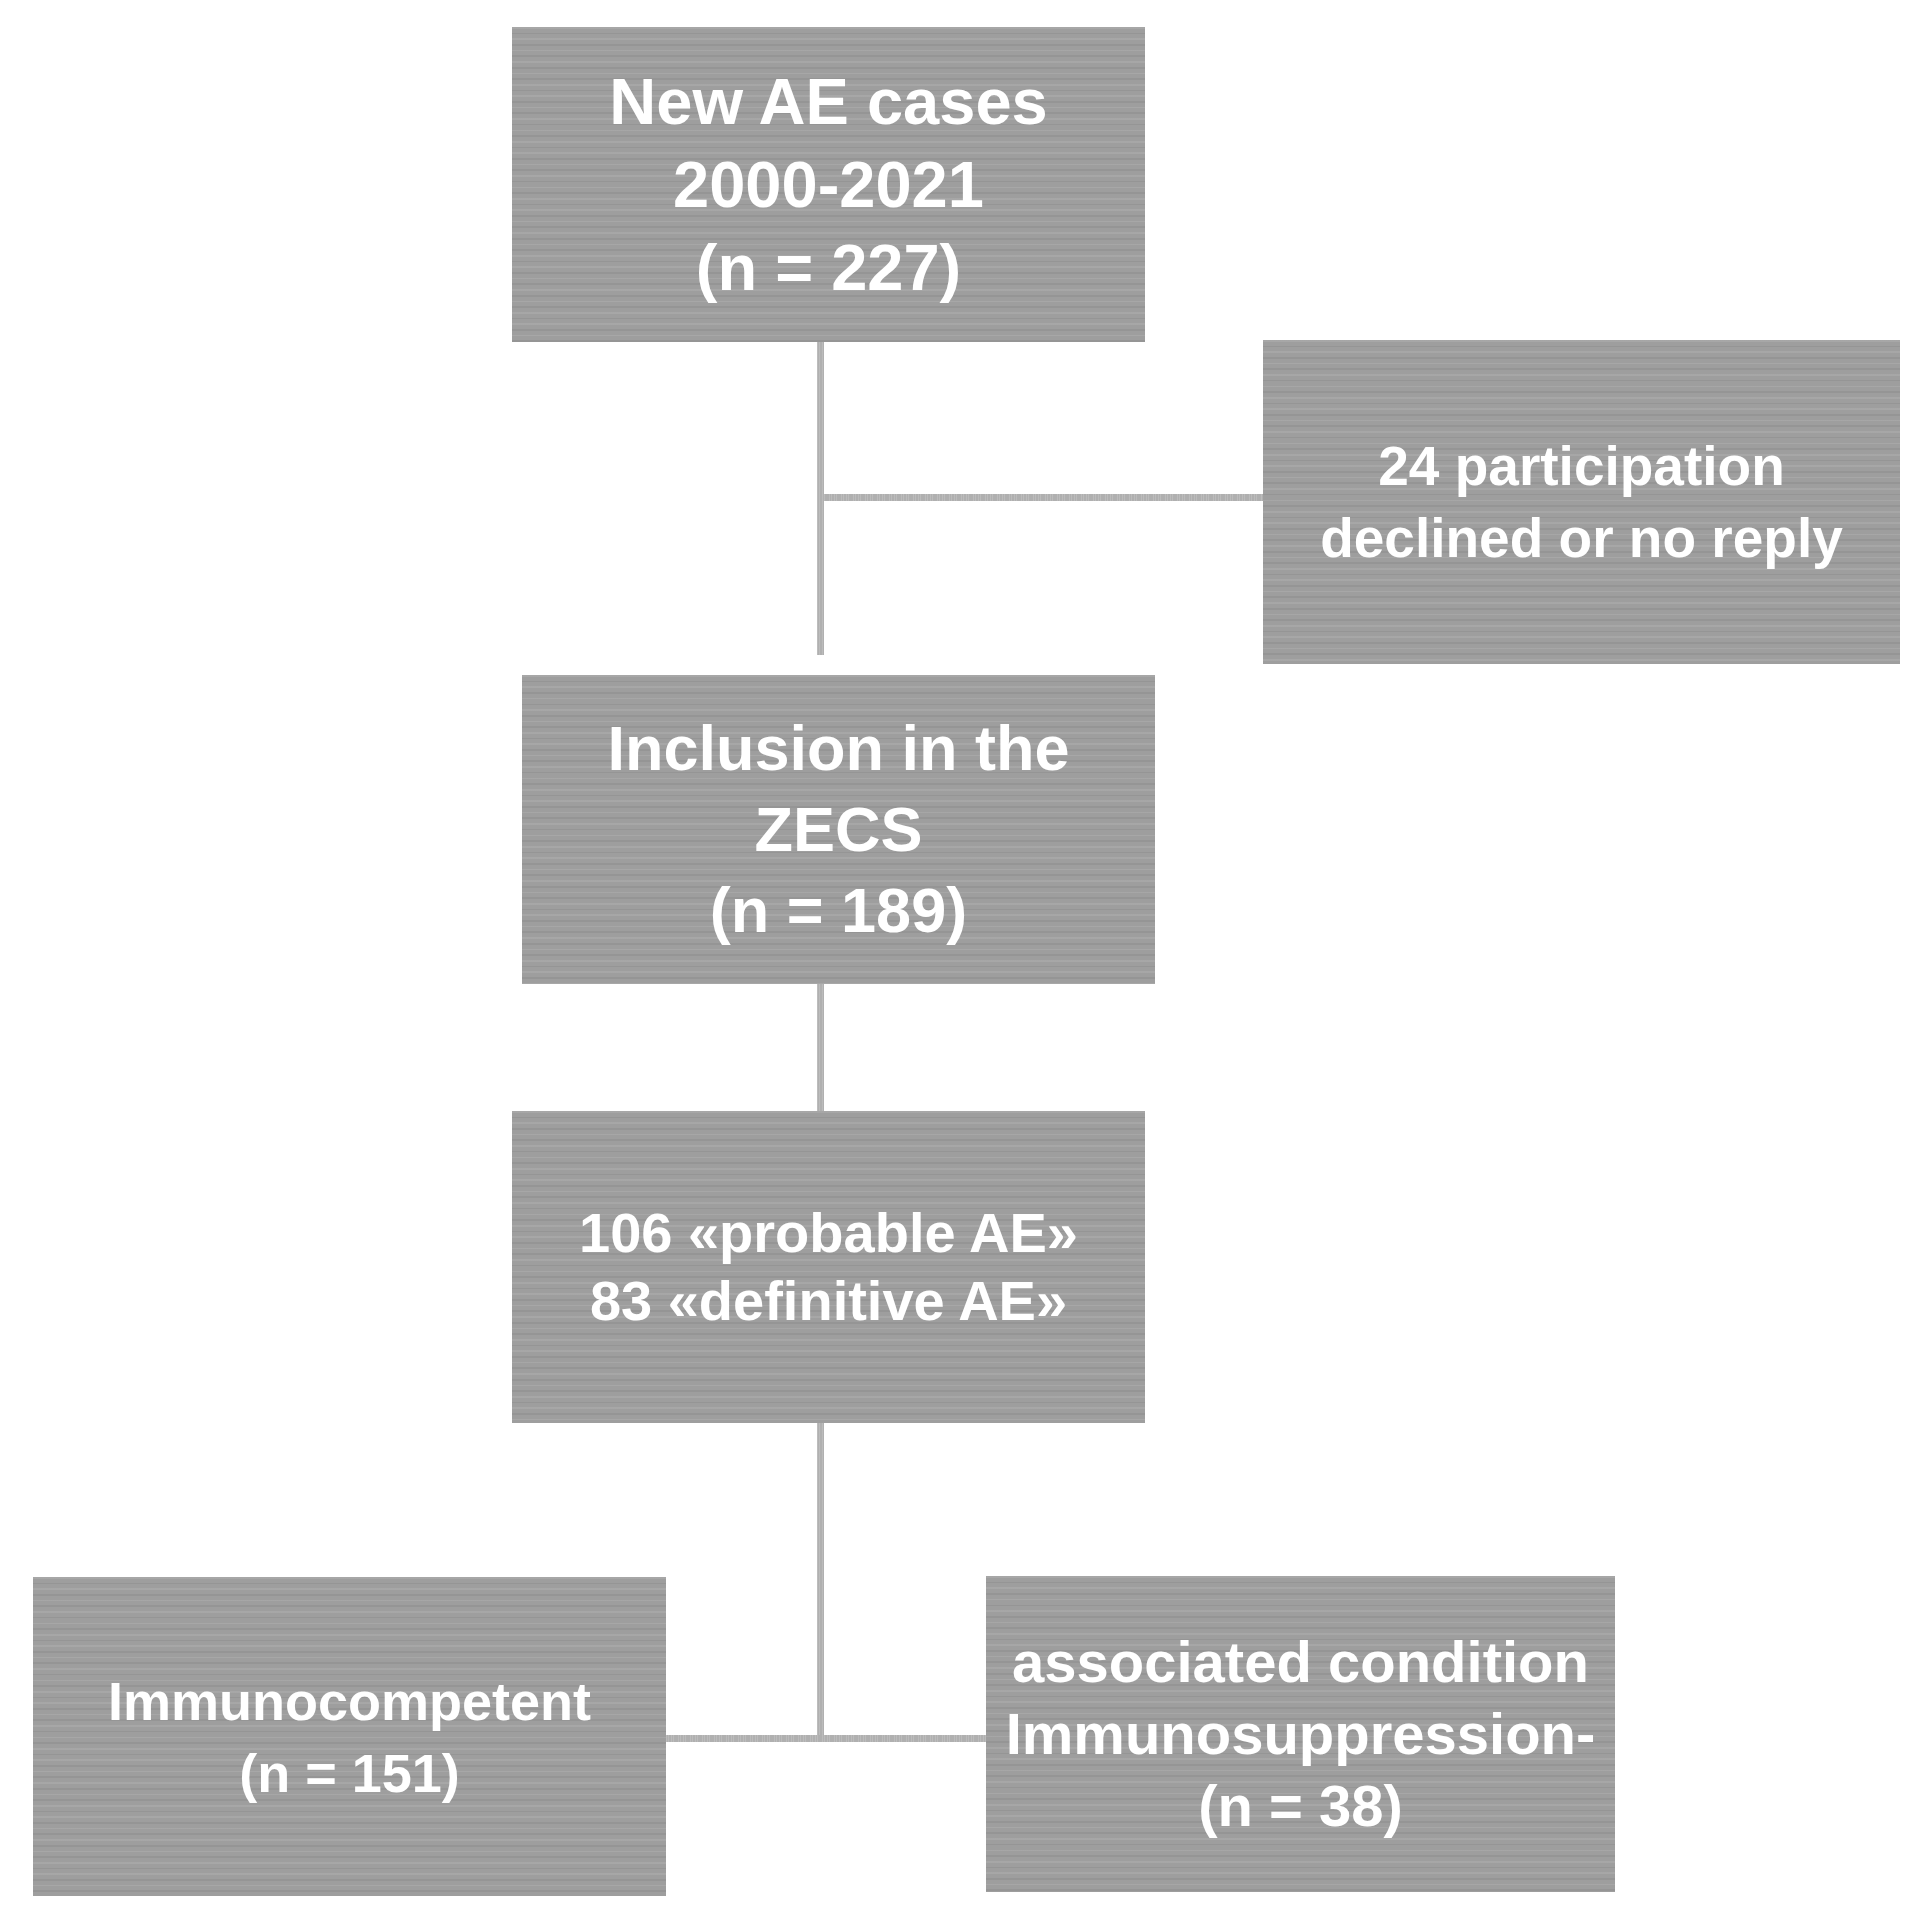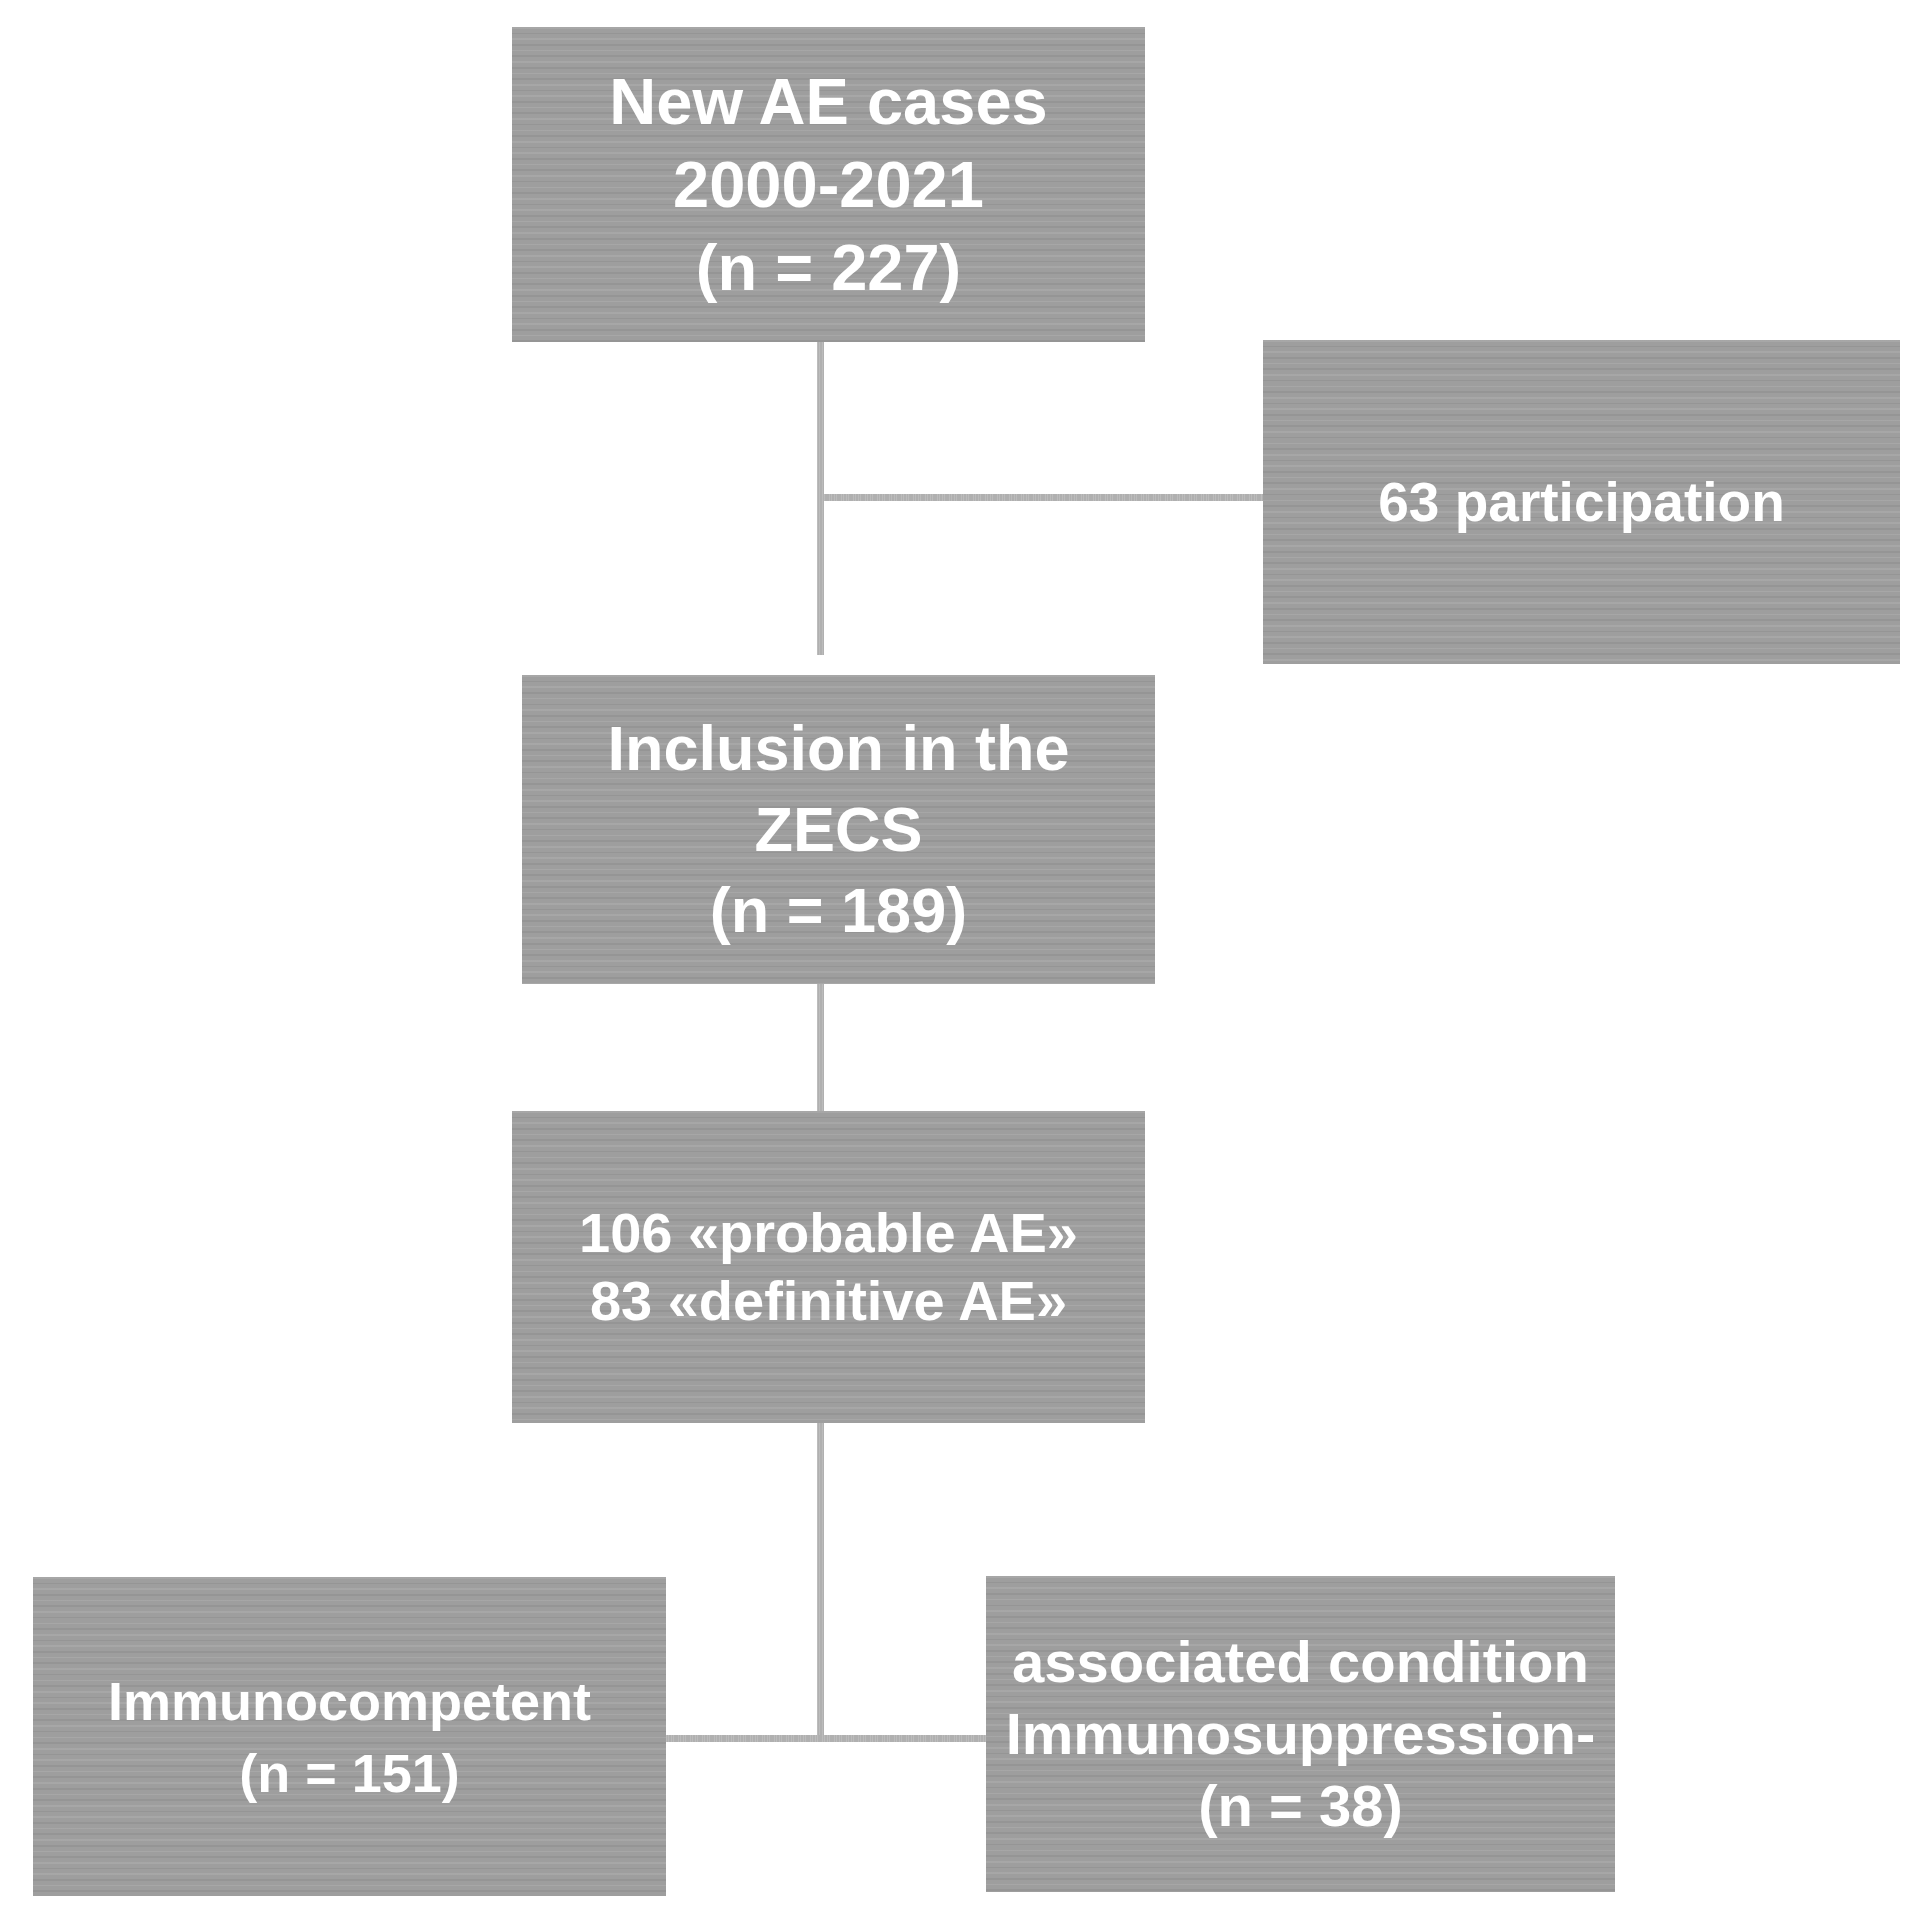--- a/index.html
+++ b/index.html
@@ -77,21 +77,22 @@
   <div class="connector" id="conn-v-bottom"></div>
   <div class="connector" id="conn-h-bottom"></div>
 
   <div class="box" id="box-new-ae-cases">
     <div class="line">New AE cases</div>
     <div class="line">2000-2021</div>
     <div class="line">(n = 227)</div>
   </div>
 
   <div class="box" id="box-participation-declined">
-    <div class="line">63 participation</div>
+    <div class="line">24 participation</div>
+    <div class="line">declined or no reply</div>
   </div>
 
   <div class="box" id="box-zecs-inclusion">
     <div class="line">Inclusion in the</div>
     <div class="line">ZECS</div>
     <div class="line">(n = 189)</div>
   </div>
 
   <div class="box" id="box-ae-classification">
     <div class="line">106 «probable AE»</div>

